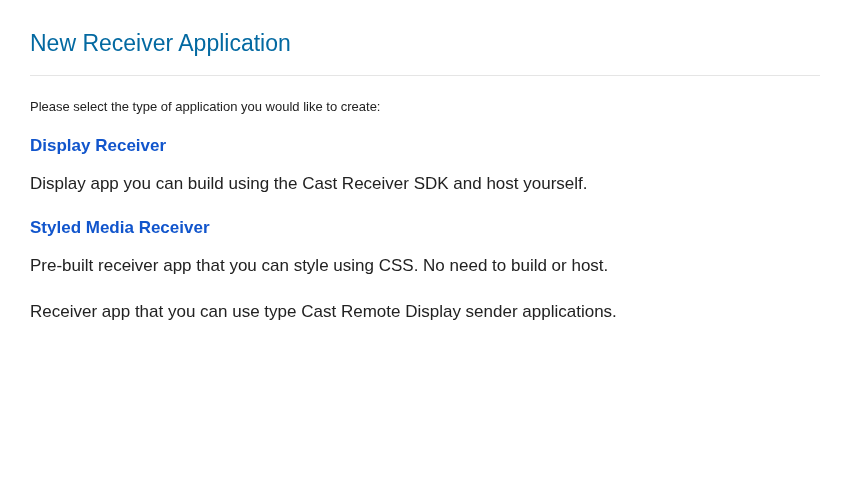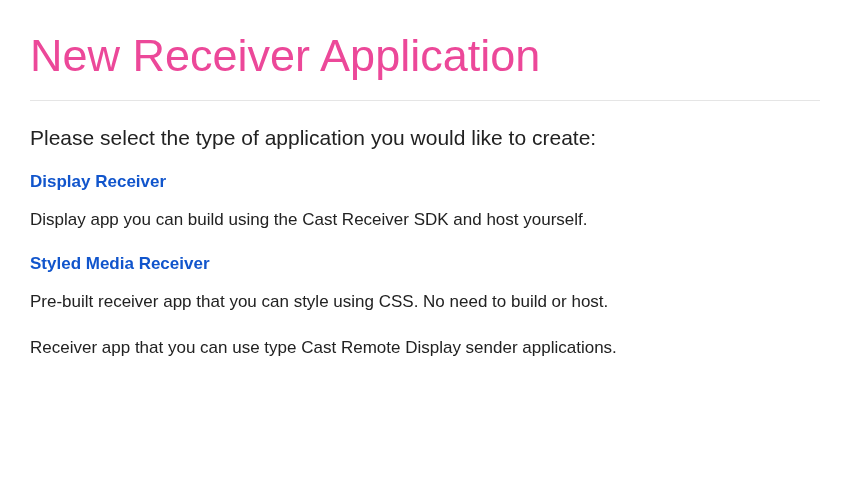--- a/index.html
+++ b/index.html
@@ -9,32 +9,32 @@
     }
     body {
       font-family: Arial, Helvetica, sans-serif;
       background: #ffffff;
       width: 850px;
       height: 500px;
       padding: 30px 30px 0 30px;
       color: #222;
     }
     h1.page-title {
-      font-size: 45px;
+      font-size: 23px;
       font-weight: 400;
-      color: #ec4899;
+      color: #0369a1;
       margin-bottom: 18px;
     }
     hr.divider {
       border: none;
       border-top: 1px solid #e5e5e5;
       margin-bottom: 22px;
     }
     p.intro {
-      font-size: 21px;
+      font-size: 13px;
       color: #222;
       margin-bottom: 20px;
       line-height: 1.4;
     }
     a.option-link {
       display: inline-block;
       font-size: 17px;
       font-weight: 700;
       color: #1155cc;
       text-decoration: none;

